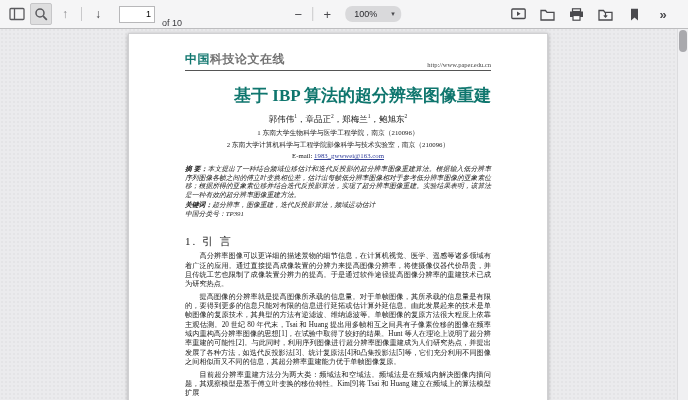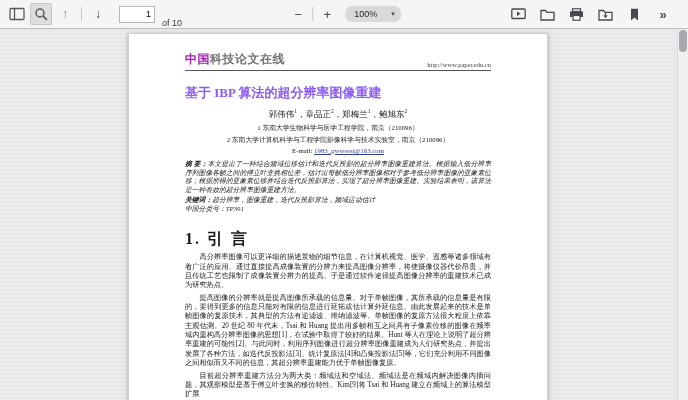--- a/index.html
+++ b/index.html
@@ -36,33 +36,33 @@
   .scroll-thumb{position:absolute;top:2px;left:1px;width:8px;height:22px;background:#a9a9ad;border-radius:4px;}
   
   .page{
     position:absolute;left:128px;top:5px;width:420px;height:980px;
     background:#fff;border:1px solid #d0d0d2;box-shadow:0 1px 4px rgba(0,0,0,0.3);
     padding:17px 56px 0;box-sizing:border-box;
     font-family:"Liberation Serif","DejaVu Serif",serif;color:#1a1a1a;
   }
   .doc-header{display:flex;justify-content:space-between;align-items:flex-end;border-bottom:1.5px solid #555;padding-bottom:2px;}
   .logo{font-size:12px;font-weight:bold;letter-spacing:0.5px;font-family:"Liberation Sans",sans-serif;}
-  .logo-cn{color:#a21caf;}
+  .logo-cn{color:#0f766e;}
   .logo-rest{color:#737373;}
   .doc-url{font-size:6.5px;color:#444;}
-  .doc-title{text-align:left;font-size:13px;font-weight:bold;margin-top:13px;color:#8b5cf6;}
+  .doc-title{text-align:right;font-size:17px;font-weight:bold;margin-top:13px;color:#0f766e;}
   .authors{text-align:center;font-size:8.5px;margin-top:6px;}
   .authors sup{font-size:5.5px;}
   .affil{text-align:center;font-size:6.8px;margin-top:2px;color:#222;}
   .email-line{text-align:center;font-size:6.8px;margin-top:2px;}
   .email-link{color:#33409b;text-decoration:underline;}
   .abstract{font-size:6.8px;line-height:1.28;margin-top:6px;text-align:justify;font-style:italic;color:#222;}
   .meta-line{font-size:6.8px;line-height:1.3;font-style:italic;color:#222;margin-top:1px;}
   .lbl{font-weight:bold;}
-  .sec-heading{font-size:16px;font-weight:bold;margin-top:15px;letter-spacing:2px;}
+  .sec-heading{font-size:11px;font-weight:normal;margin-top:15px;letter-spacing:2px;}
   .para{font-size:7.2px;line-height:1.3;text-align:justify;text-indent:2em;margin-top:3px;}
   svg{display:block;}
 </style>
 </head>
 <body>
 
 <div class="toolbar">
   <div class="tb-left">
     <div class="tb-btn">
       <span>

